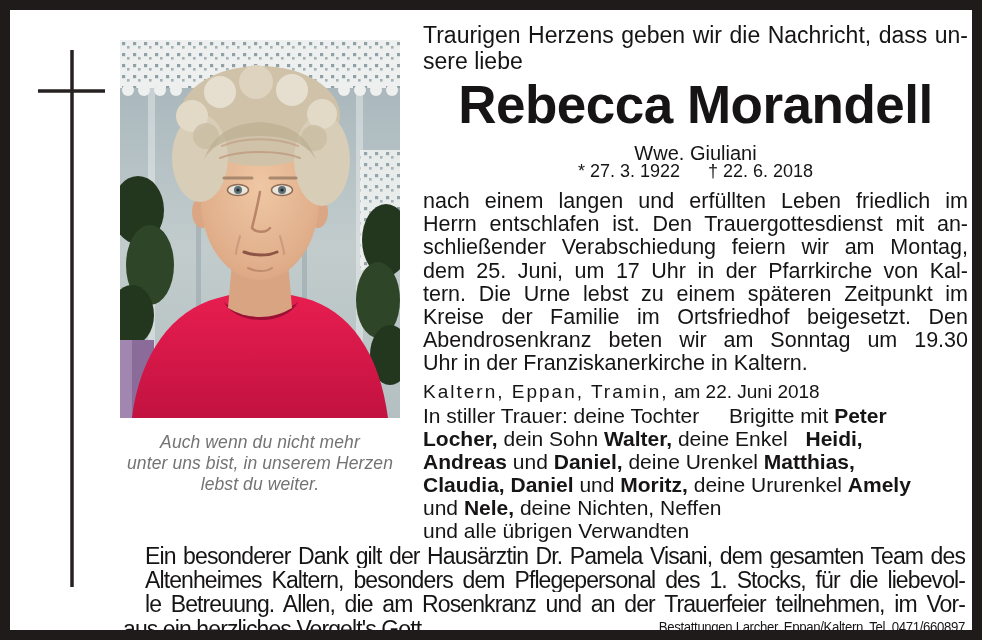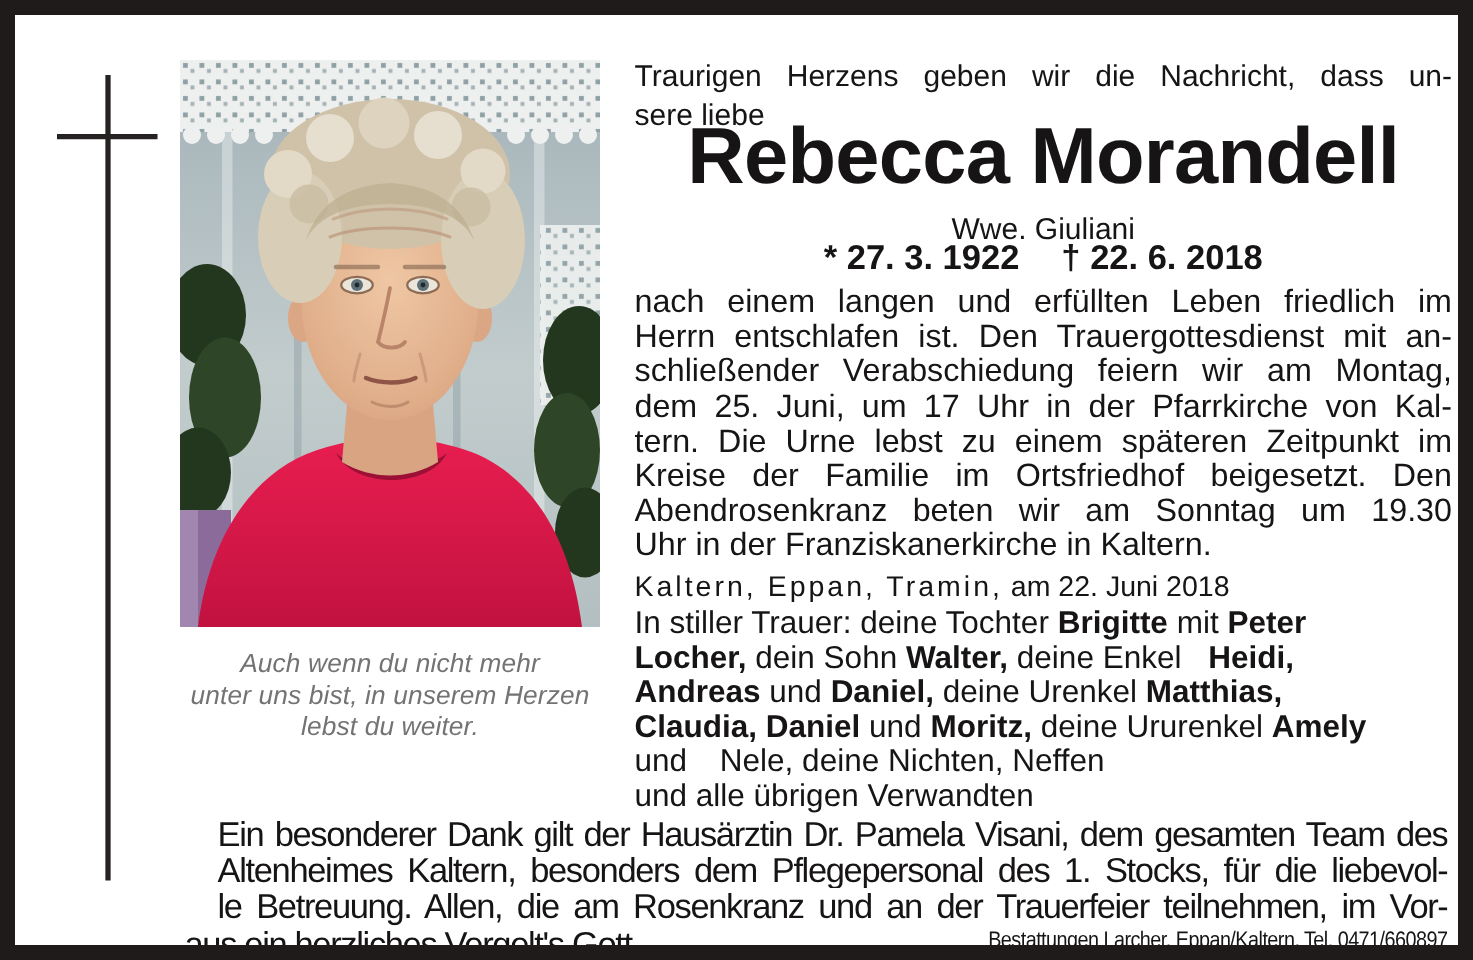--- a/index.html
+++ b/index.html
@@ -16,25 +16,25 @@
   .cross { position:absolute; left:18px; top:35px; }
   .photo { position:absolute; left:110px; top:30px; width:280px; height:378px; display:block; }
   .caption {
     position:absolute; left:95px; top:422px; width:310px;
     font-style:italic; font-size:17.5px; line-height:21px; text-align:center;
     color:#737373; letter-spacing:0.1px;
   }
 
   
   .rc { position:absolute; left:413px; width:545px; }
-  .intro      { top:28px;  font-size:20px; line-height:26px; }
+  .intro      { top:12px;  font-size:23px; line-height:26px; }
   .name-line  { top:70px;  font-size:53px; font-weight:700; letter-spacing:-0.5px;
                 text-align:center; line-height:50px; white-space:nowrap; }
   .widow-line { top:129px; font-size:20px; font-weight:400; text-align:center; line-height:28px; }
-  .dates-line { top:149px; font-size:23px; font-weight:700; text-align:center; line-height:25px; }
+  .dates-line { top:149px; font-size:18px; font-weight:400; text-align:center; line-height:25px; }
   .dates-line .death { margin-left:28px; }
   .bodytext   { top:180px; font-size:21.5px; line-height:23.2px; }
   .dateline   { top:370px; font-size:19px; line-height:23px; }
   .mourners   { top:395px; font-size:21px; line-height:22.9px; }
 
   
   .thanks {
     position:absolute; left:113px; top:534px; width:842px;
     font-size:23px; line-height:24.2px; letter-spacing:-0.9px;
   }
@@ -191,25 +191,25 @@
     <div class="jline">dem 25. Juni, um 17 Uhr in der Pfarrkirche von Kal-</div>
     <div class="jline">tern. Die Urne lebst zu einem späteren Zeitpunkt im</div>
     <div class="jline">Kreise der Familie im Ortsfriedhof beigesetzt. Den</div>
     <div class="jline">Abendrosenkranz beten wir am Sonntag um 19.30</div>
     <div>Uhr in der Franziskanerkirche in Kaltern.</div>
   </div>
 
   <div class="rc dateline"><span style="letter-spacing: 2px;">Kaltern, Eppan, Tramin,</span><span> am 22. Juni 2018</span></div>
 
   <div class="rc mourners">
-    <div><span>In stiller Trauer: deine Tochter </span><span style="font-weight: 700;">Brigitte</span><span> mit </span><span style="font-weight: 700;">Peter</span></div>
+    <div><span>In stiller Trauer: deine Tochter </span><span style="font-weight: 400; margin-left: 24px;">Brigitte</span><span> mit </span><span style="font-weight: 700;">Peter</span></div>
     <div><span style="font-weight: 700;">Locher,</span><span> dein Sohn </span><span style="font-weight: 700;">Walter,</span><span> deine Enkel </span><span style="font-weight: 700; padding-left: 12px;">Heidi,</span></div>
     <div><span style="font-weight: 700;">Andreas</span><span> und </span><span style="font-weight: 700;">Daniel,</span><span> deine Urenkel </span><span style="font-weight: 700;">Matthias,</span></div>
     <div><span style="font-weight: 700;">Claudia, Daniel</span><span> und </span><span style="font-weight: 700;">Moritz,</span><span> deine Ururenkel </span><span style="font-weight: 700;">Amely</span></div>
-    <div><span>und </span><span style="font-weight: 400; margin-left: 16px;">Nele,</span><span> deine Nichten, Neffen</span></div>
+    <div><span>und </span><span style="font-weight: 700;">Nele,</span><span> deine Nichten, Neffen</span></div>
     <div><span>und alle übrigen Verwandten</span></div>
   </div>
 
   <div class="thanks">
     <div class="jline">Ein besonderer Dank gilt der Hausärztin Dr. Pamela Visani, dem gesamten Team des</div>
     <div class="jline">Altenheimes Kaltern, besonders dem Pflegepersonal des 1. Stocks, für die liebevol-</div>
     <div class="jline">le Betreuung. Allen, die am Rosenkranz und an der Trauerfeier teilnehmen, im Vor-</div>
     <div class="thanks-lastrow">
       <span>aus ein herzliches Vergelt's Gott.</span>
       <span class="credit">Bestattungen Larcher, Eppan/Kaltern, Tel. 0471/660897</span>

